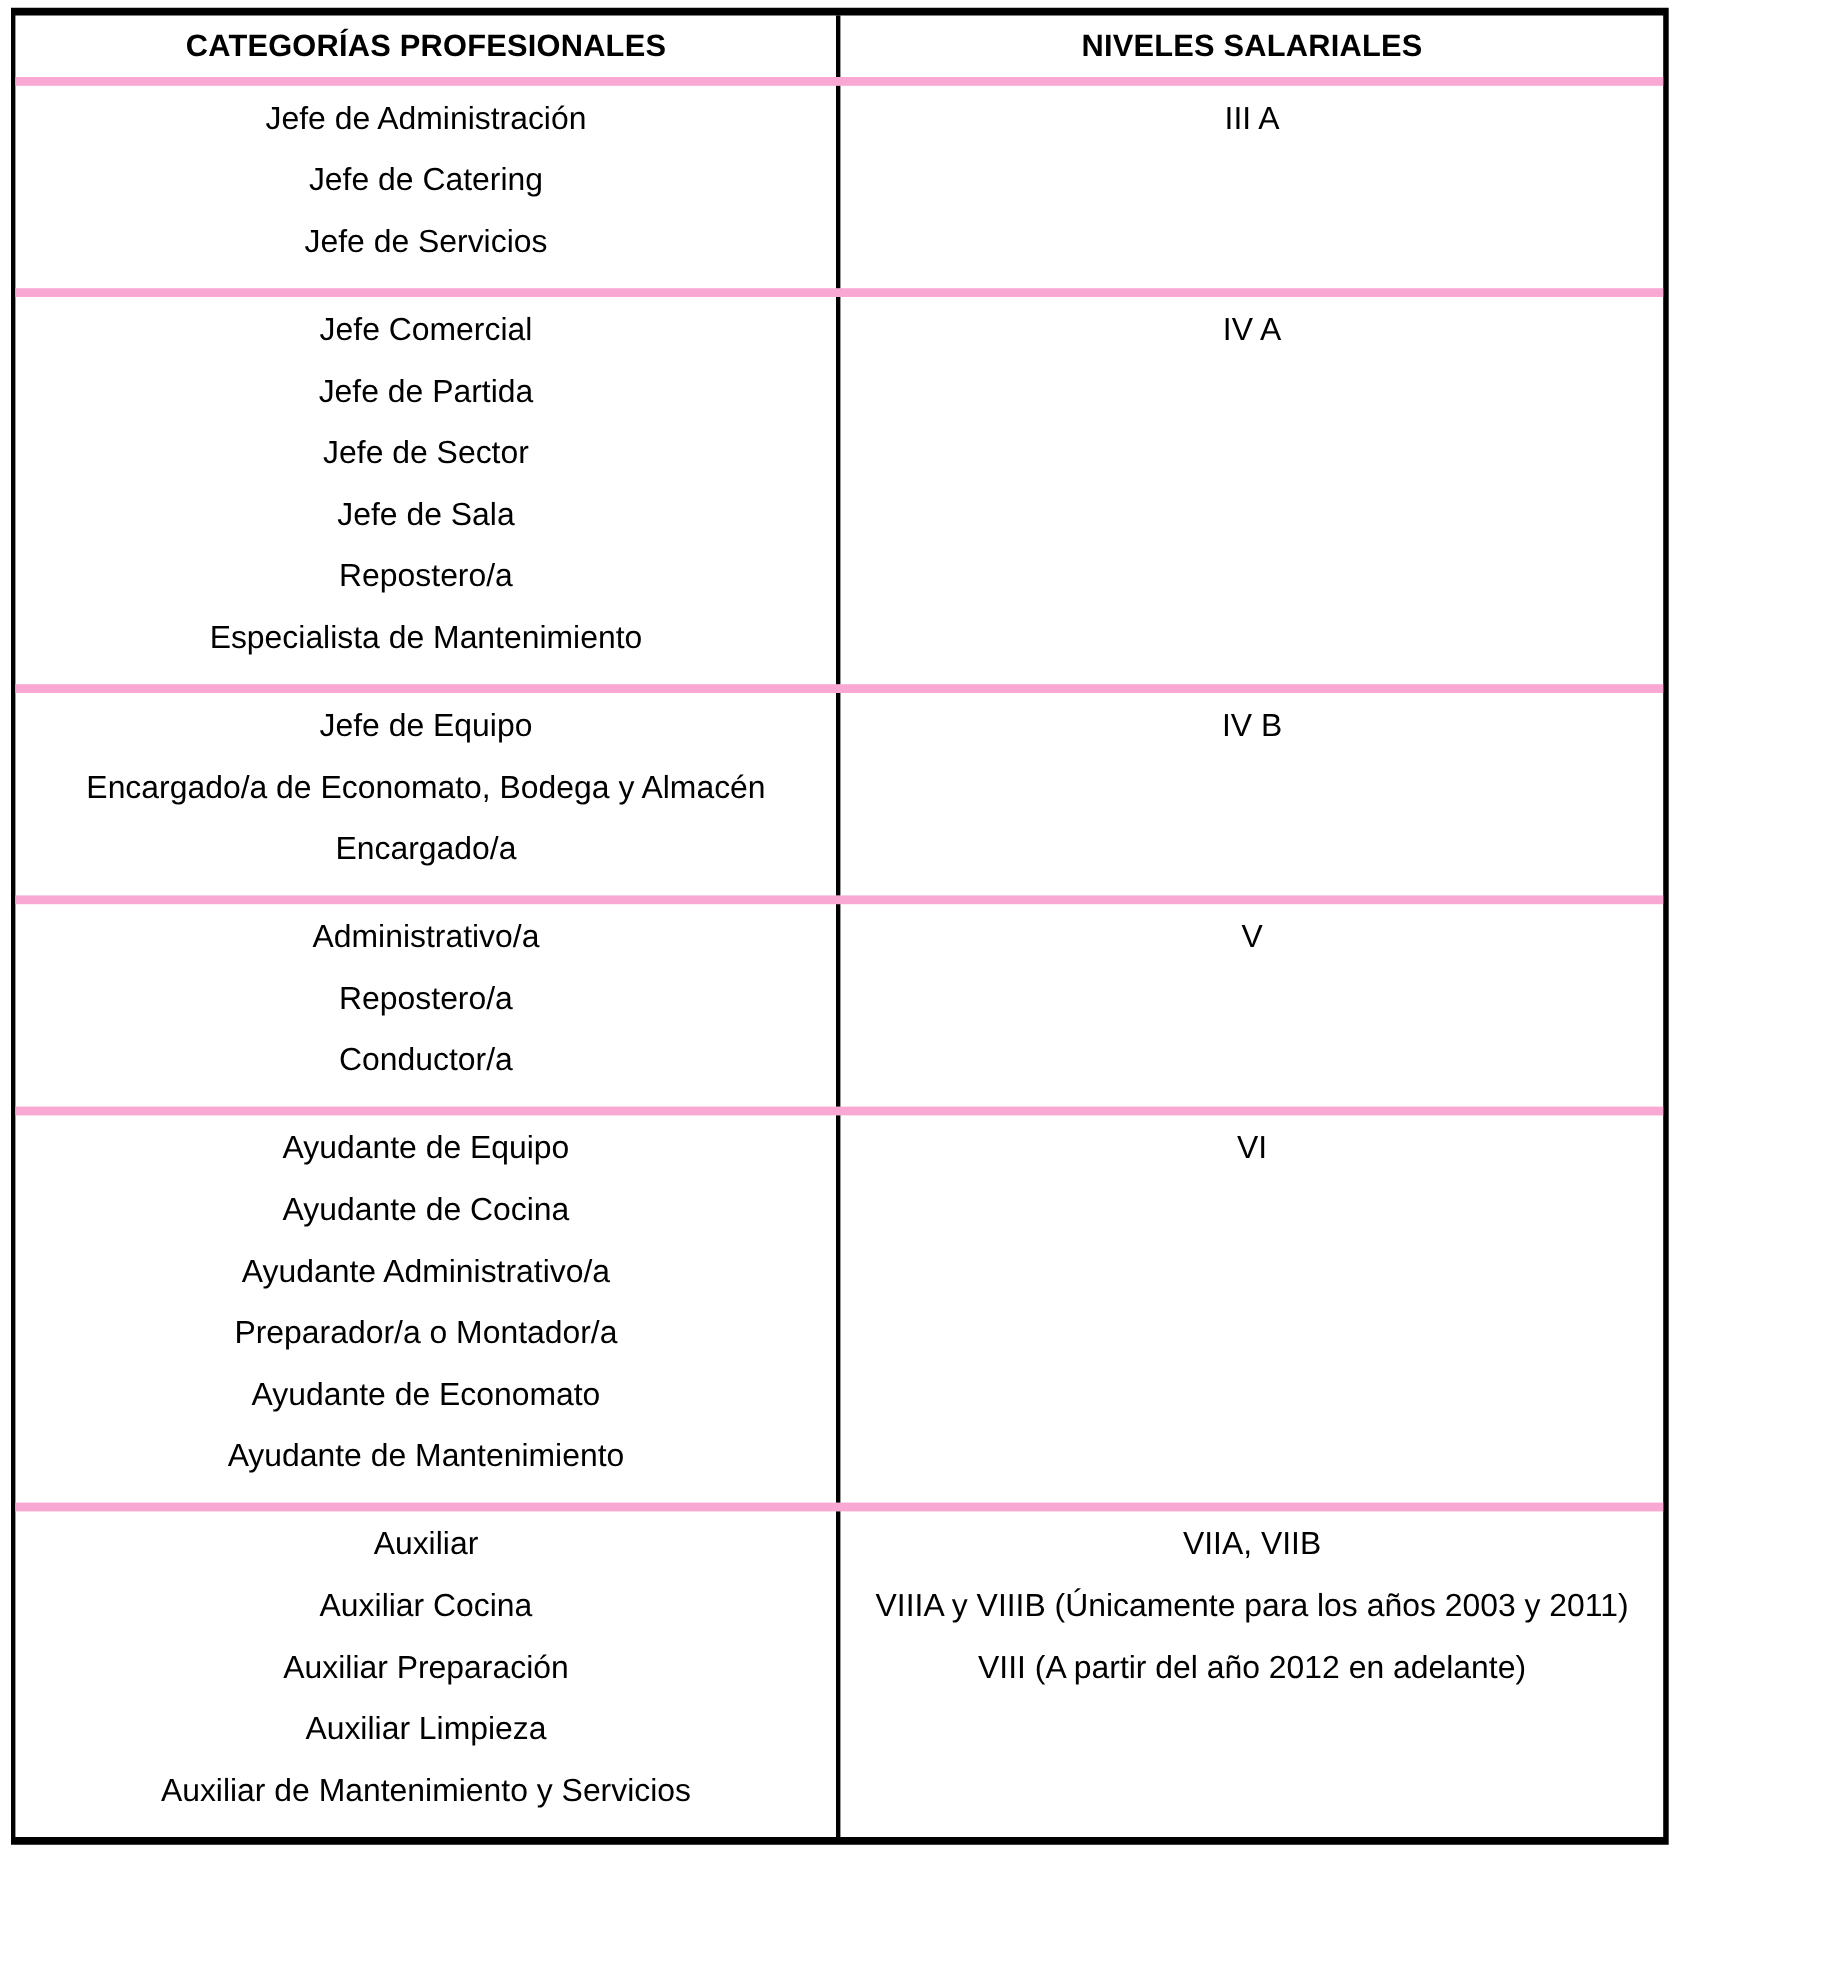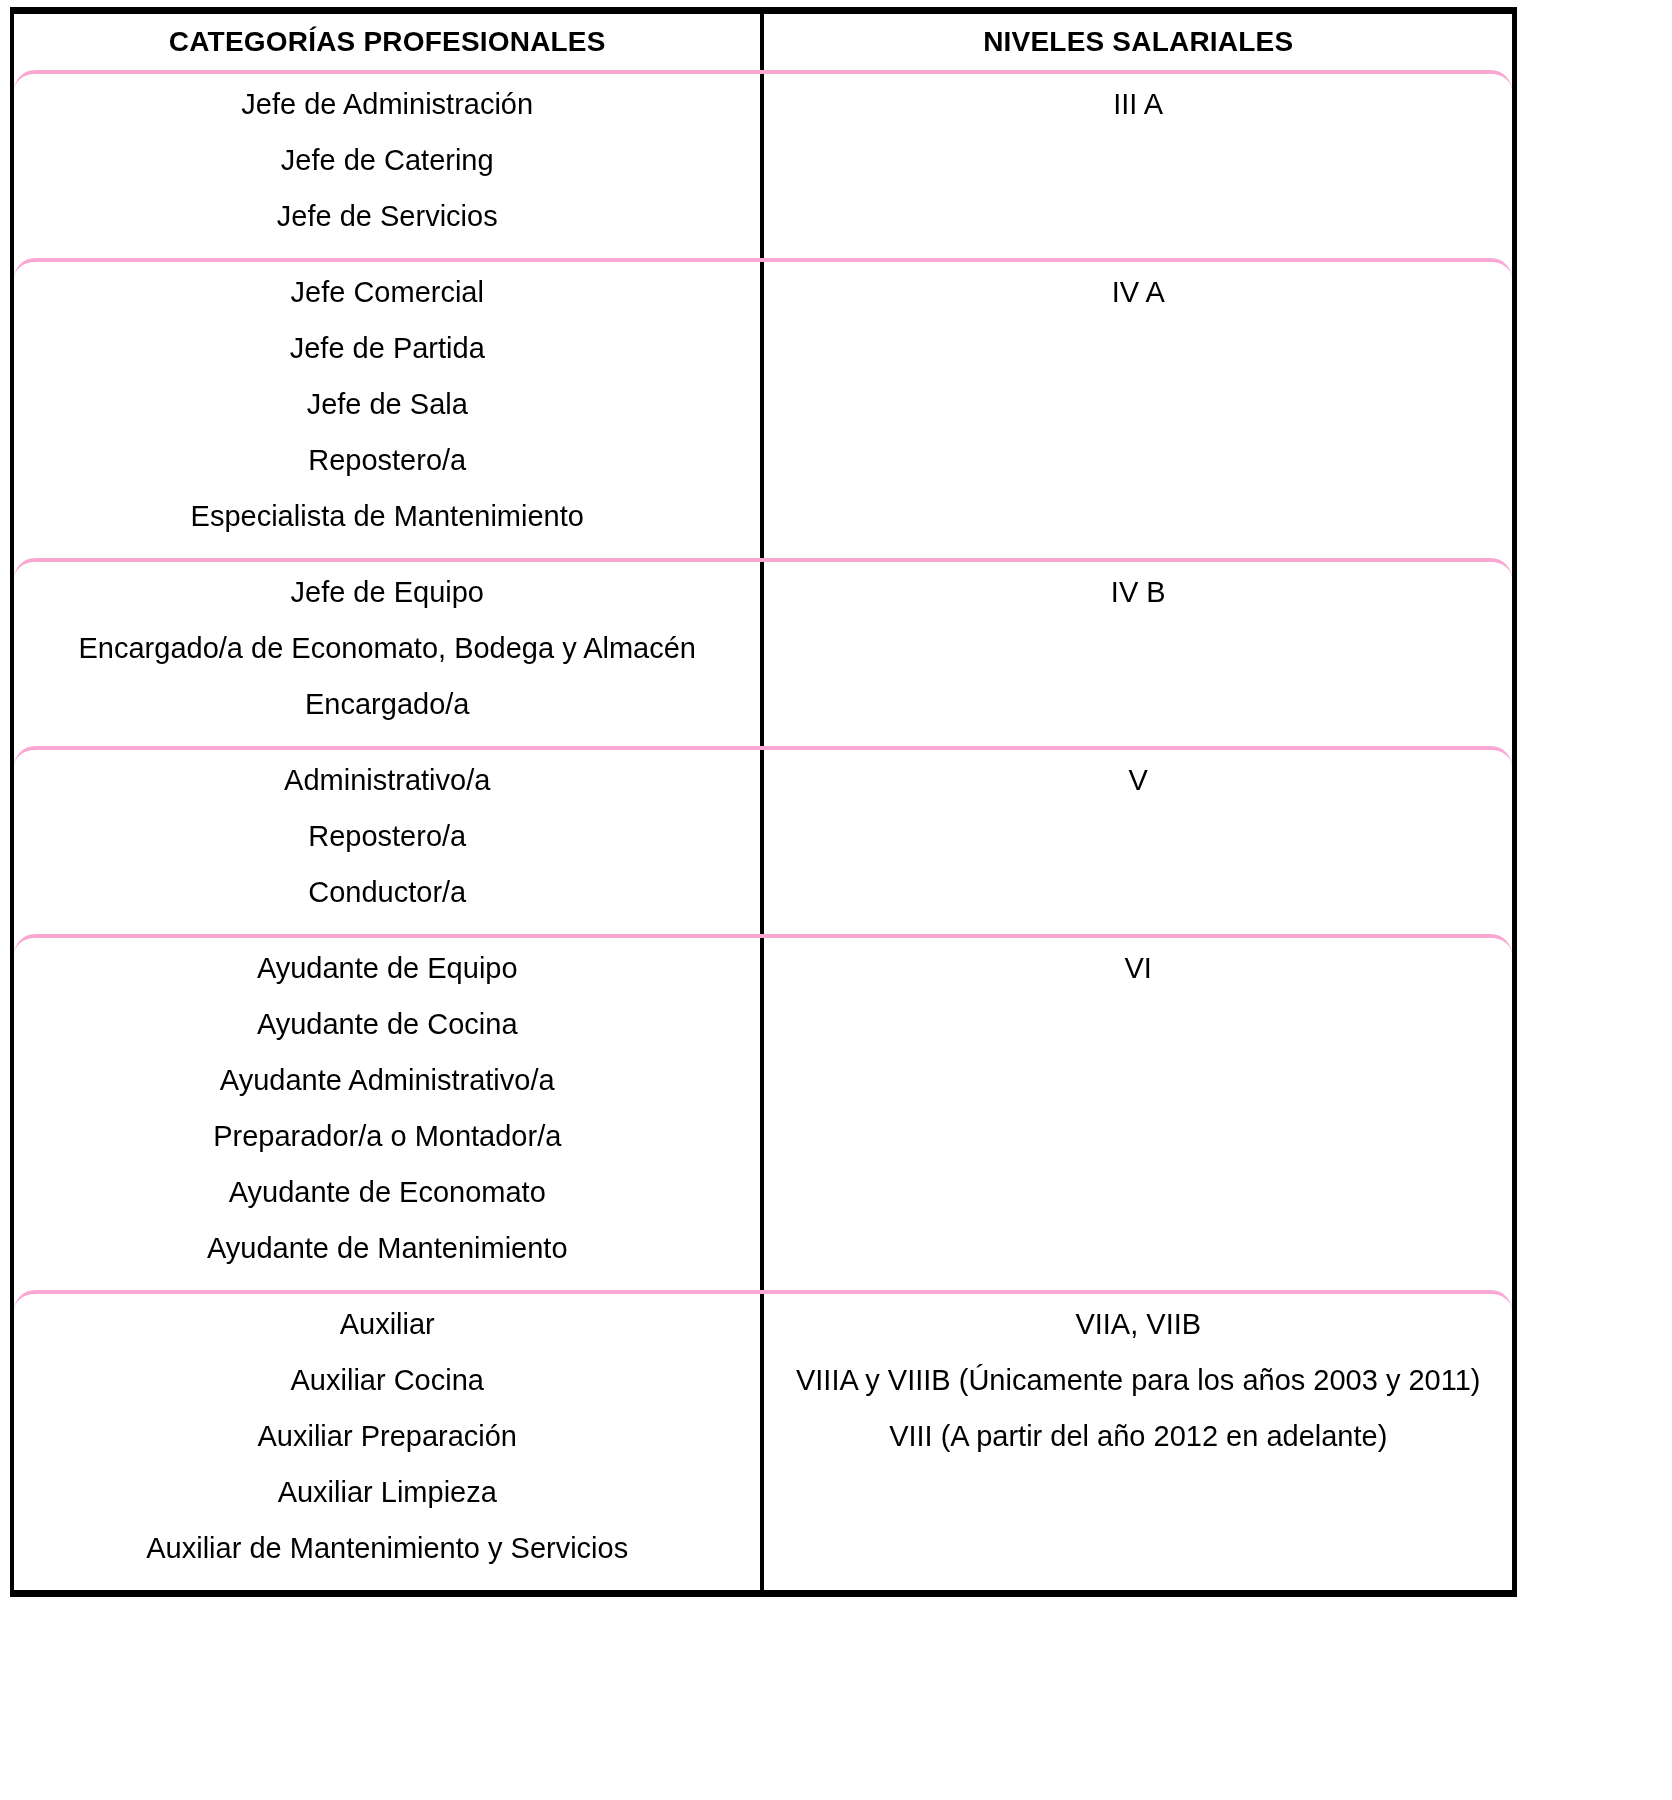--- a/index.html
+++ b/index.html
@@ -25,22 +25,21 @@
     border-right: 5px solid #000;
     border-top: 7px solid #000;
     border-bottom: 7px solid #000;
     background: #ffffff;
   }
   .trow {
     display: flex;
     align-items: stretch;
   }
   .trow.group {
-    border-top: 4px solid #f9a8d4;
-    border-radius: 21px;
+    border-top: 8px solid #f9a8d4;
   }
   .cell {
     box-sizing: border-box;
     text-align: center;
     font-size: 29px;
   }
   .cell.left {
     width: 50.1%;
     border-right: 4px solid #000;
   }
@@ -80,20 +79,21 @@
       </div>
       <div class="cell right">
         <div class="line">III A</div>
       </div>
     </div>
 
     <div class="trow group">
       <div class="cell left">
         <div class="line">Jefe Comercial</div>
         <div class="line">Jefe de Partida</div>
+        <div class="line">Jefe de Sector</div>
         <div class="line">Jefe de Sala</div>
         <div class="line">Repostero/a</div>
         <div class="line">Especialista de Mantenimiento</div>
       </div>
       <div class="cell right">
         <div class="line">IV A</div>
       </div>
     </div>
 
     <div class="trow group">

